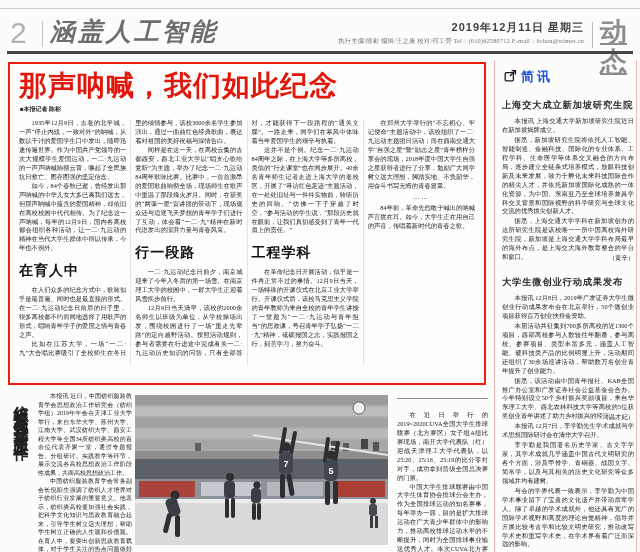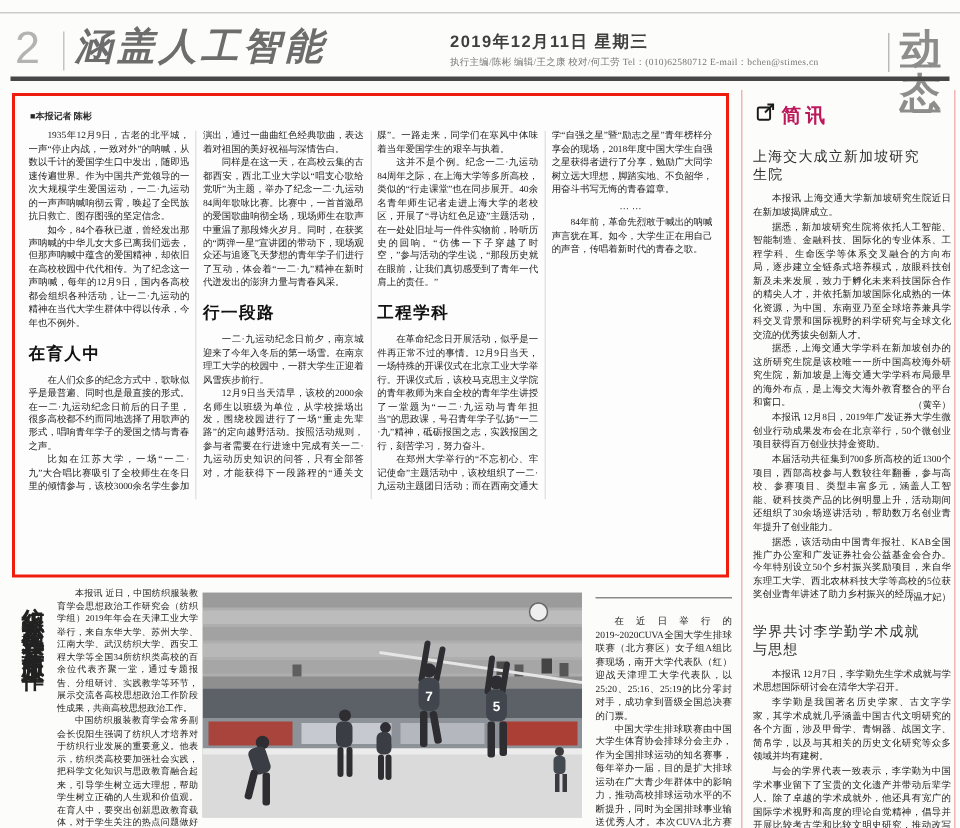--- a/index.html
+++ b/index.html
@@ -7,52 +7,52 @@
     width:640px;height:552px;position:relative;overflow:hidden;
     background:#fcfcfb;font-family:"Liberation Serif","DejaVu Serif",serif;color:#1c1c1c;
   }
   
   .topline{position:absolute;top:8px;left:0;width:640px;height:1px;background:#cccccc;}
   .pageno{position:absolute;left:10px;top:18px;font-size:30px;line-height:1;color:#b3b3b3;
           font-family:"Liberation Sans","DejaVu Sans",sans-serif;}
   .pageno-div{position:absolute;left:42px;top:21px;width:1px;height:26px;background:#c4c4c4;}
   .logo{position:absolute;left:50px;top:18px;font-size:25px;line-height:1.1;color:#6d6d6d;
         font-weight:bold;font-style:italic;letter-spacing:3px;}
-  .head-right{position:absolute;left:300px;top:20px;width:284px;}
+  .head-right{position:absolute;left:300px;top:20px;width:284px;text-align:right;}
   .issue-date{font-size:11px;font-weight:bold;color:#3f3f3f;letter-spacing:1px;
               font-family:"Liberation Sans","DejaVu Sans",sans-serif;}
   .staff{font-size:6.3px;color:#767676;margin-top:2px;letter-spacing:0.2px;}
   .sec-div{position:absolute;left:592px;top:22px;width:1px;height:26px;background:#bbbbbb;}
   .section{position:absolute;left:600px;top:18px;font-size:27px;line-height:1.1;color:#8d8d8d;
            font-weight:bold;font-family:"Liberation Sans","DejaVu Sans",sans-serif;text-decoration:underline;}
   .thickrule{position:absolute;top:51px;left:7px;width:626px;height:3px;background:#474747;}
 
   
   .main-box{position:absolute;left:8px;top:62px;width:478px;height:323px;box-sizing:border-box;
             border:2px solid #ee1d0e;padding:6px 9px 6px 9px;background:#fdfdfd;}
   .headline{margin:0;font-size:28px;line-height:1.15;color:#e1170b;font-weight:bold;letter-spacing:1px;
             font-family:"Liberation Sans","DejaVu Sans",sans-serif;}
   .byline{font-size:6px;font-weight:bold;color:#2a2a2a;margin:3px 0 5px 1px;}
   .tiny{font-size:6.3px;line-height:1.42;text-align:justify;color:#1b1b1b;}
   .cols{height:246px;overflow:hidden;column-count:4;column-gap:9px;column-fill:auto;
         column-rule:1px solid #e3e3e3;}
   p.body-p{margin:0;text-indent:2em;}
-  .subhead{font-weight:bold;font-size:11px;margin:8px 0 5px 0;letter-spacing:1px;
+  .subhead{font-weight:bold;font-size:14px;margin:8px 0 5px 0;letter-spacing:1px;
            font-family:"Liberation Sans","DejaVu Sans",sans-serif;color:#111;}
   .sep{text-align:center;margin:2px 0;letter-spacing:2px;}
 
   
   .pink-line{position:absolute;top:60px;width:1px;height:492px;background:#f2b4b6;}
   .pink-left{left:494px;} .pink-right{left:636px;}
   .sidebar{position:absolute;left:502px;top:62px;width:132px;height:490px;overflow:hidden;}
   .briefs-head{display:flex;align-items:center;gap:4px;margin:6px 0 4px 2px;}
-  .briefs-title{font-size:13px;font-weight:bold;letter-spacing:3px;color:#be185d;
+  .briefs-title{font-size:13px;font-weight:bold;letter-spacing:3px;color:#1d4ed8;
                 font-family:"Liberation Sans","DejaVu Sans",sans-serif;}
-  .brief-headline{font-size:9.3px;font-weight:normal;letter-spacing:0.8px;color:#2e2e2e;
-                  margin:13px 12px 6px 0;line-height:1.3;}
+  .brief-headline{font-size:9.3px;font-weight:bold;letter-spacing:0.8px;color:#2e2e2e;
+                  margin:13px 0 6px 0;line-height:1.3;}
   .brief-body p.body-p{margin:0 0 1px 0;}
   .brief-credit{font-size:6.3px;text-align:right;color:#1b1b1b;margin-top:-9px;}
 
   
   .textile{position:absolute;left:8px;top:392px;width:124px;height:160px;overflow:hidden;display:flex;gap:6px;}
   .v-head{margin:0;writing-mode:vertical-rl;text-orientation:upright;font-size:15px;font-weight:bold;
           letter-spacing:3px;color:#222;line-height:1.4;flex:0 0 24px;
           font-family:"Liberation Sans","DejaVu Sans",sans-serif;}
   .t-body{flex:1;font-size:6px;}
 
@@ -74,20 +74,21 @@
   <div class="head-right">
     <div class="issue-date">2019年12月11日 星期三</div>
     <div class="staff">执行主编/陈彬 编辑/王之康 校对/何工劳 Tel：(010)62580712 E-mail：bchen@stimes.cn</div>
   </div>
   <div class="sec-div"></div>
   <div class="section">动态</div>
 </header>
 <div class="thickrule"></div>
 
 <section class="main-box">
+  <h1 class="headline">那声呐喊，我们如此纪念</h1>
   <div class="byline">■本报记者 陈彬</div>
   <div class="cols tiny">
       <p class="body-p">1935年12月9日，古老的北平城，一声“停止内战，一致对外”的呐喊，从数以千计的爱国学生口中发出，随即迅速传遍世界。作为中国共产党领导的一次大规模学生爱国运动，一二·九运动的一声声呐喊响彻云霄，唤起了全民族抗日救亡、图存图强的坚定信念。</p>
       <p class="body-p">如今，84个春秋已逝，曾经发出那声呐喊的中华儿女大多已离我们远去，但那声呐喊中蕴含的爱国精神，却依旧在高校校园中代代相传。为了纪念这一声呐喊，每年的12月9日，国内各高校都会组织各种活动，让一二·九运动的精神在当代大学生群体中得以传承，今年也不例外。</p>
       <div class="subhead">在育人中</div>
       <p class="body-p">在人们众多的纪念方式中，歌咏似乎是最普遍、同时也是最直接的形式。在一二·九运动纪念日前后的日子里，很多高校都不约而同地选择了用歌声的形式，唱响青年学子的爱国之情与青春之声。</p>
       <p class="body-p">比如在江苏大学，一场“一二·九”大合唱比赛吸引了全校师生在冬日里的倾情参与，该校3000余名学生参加演出，通过一曲曲红色经典歌曲，表达着对祖国的美好祝福与深情告白。</p>
       <p class="body-p">同样是在这一天，在高校云集的古都西安，西北工业大学以“唱支心歌给党听”为主题，举办了纪念一二·九运动84周年歌咏比赛。比赛中，一首首激昂的爱国歌曲响彻全场，现场师生在歌声中重温了那段烽火岁月。同时，在获奖的“两弹一星”宣讲团的带动下，现场观众还与追逐飞天梦想的青年学子们进行了互动，体会着“一二·九”精神在新时代迸发出的澎湃力量与青春风采。</p>
       <div class="subhead">行一段路</div>
       <p class="body-p">一二·九运动纪念日前夕，南京城迎来了今年入冬后的第一场雪。在南京理工大学的校园中，一群大学生正迎着风雪疾步前行。</p>
@@ -119,30 +120,30 @@
     <h2 class="brief-headline">上海交大成立新加坡研究生院</h2>
     <div class="brief-body tiny">
         <p class="body-p">本报讯 上海交通大学新加坡研究生院近日在新加坡揭牌成立。</p>
         <p class="body-p">据悉，新加坡研究生院将依托人工智能、智能制造、金融科技、国际化的专业体系、工程学科、生命医学等体系交叉融合的方向布局，逐步建立全链条式培养模式，放眼科技创新及未来发展，致力于孵化未来科技国际合作的精尖人才，并依托新加坡国际化成熟的一体化资源，为中国、东南亚乃至全球培养兼具学科交叉背景和国际视野的科学研究与全球文化交流的优秀拔尖创新人才。</p>
         <p class="body-p">据悉，上海交通大学学科在新加坡创办的这所研究生院是该校唯一一所中国高校海外研究生院，新加坡是上海交通大学学科布局最早的海外布点，是上海交大海外教育整合的平台和窗口。</p>
       </div>
     <div class="brief-credit">（黄辛）</div>
   </article>
 
   <article>
+    <h2 class="brief-headline">大学生微创业行动成果发布</h2>
     <div class="brief-body tiny">
         <p class="body-p">本报讯 12月8日，2019年广发证券大学生微创业行动成果发布会在北京举行，50个微创业项目获得百万创业扶持金资助。</p>
         <p class="body-p">本届活动共征集到700多所高校的近1300个项目，西部高校参与人数较往年翻番，参与高校、参赛项目、类型丰富多元，涵盖人工智能、硬科技类产品的比例明显上升，活动期间还组织了30余场巡讲活动，帮助数万名创业青年提升了创业能力。</p>
         <p class="body-p">据悉，该活动由中国青年报社、KAB全国推广办公室和广发证券社会公益基金会合办。今年特别设立50个乡村振兴奖励项目，来自华东理工大学、西北农林科技大学等高校的5位获奖创业青年讲述了助力乡村振兴的经历。</p>
       </div>
     <div class="brief-credit">（温才妃）</div>
   </article>
 
   <article>
-    <h2 class="brief-headline">学界共讨李学勤学术成就与思想</h2>
     <div class="brief-body tiny">
         <p class="body-p">本报讯 12月7日，李学勤先生学术成就与学术思想国际研讨会在清华大学召开。</p>
         <p class="body-p">李学勤是我国著名历史学家、古文字学家，其学术成就几乎涵盖中国古代文明研究的各个方面，涉及甲骨学、青铜器、战国文字、简帛学，以及与其相关的历史文化研究等众多领域并均有建树。</p>
         <p class="body-p">与会的学界代表一致表示，李学勤为中国学术事业留下了宝贵的文化遗产并带动后辈学人。除了卓越的学术成就外，他还具有宽广的国际学术视野和高度的理论自觉精神，倡导并开展比较考古学和比较文明史研究，推动改写学术史和重写学术史，在学术界有着广泛而深远的影响。</p>
       </div>
 
   </article>
 
 </aside>
 

